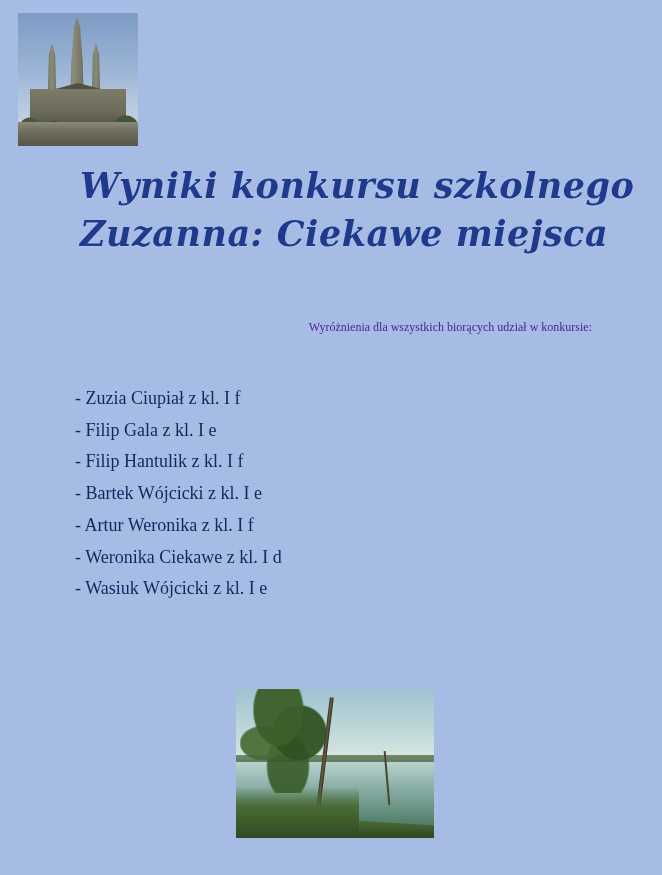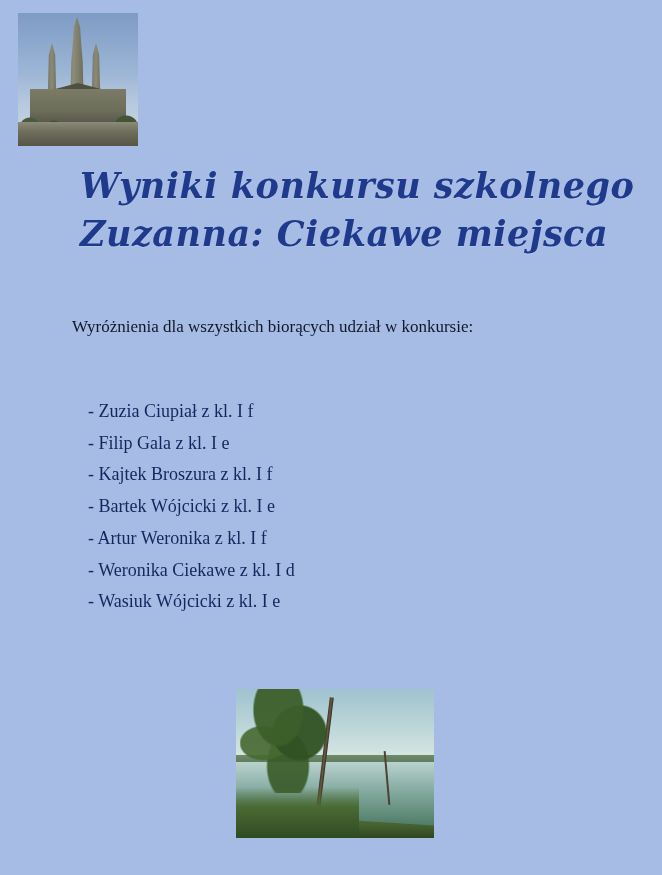--- a/index.html
+++ b/index.html
@@ -112,34 +112,35 @@
     margin-top: 24px;
   }
   .title-line { display: block; white-space: nowrap; }
 
   
   .intro {
     position: absolute;
     left: 72px;
     top: 316px;
     width: 520px;
-    color: #0f172a;
+    color: #4c1d95;
     font-family: "Liberation Serif", serif;
-    font-size: 17px;
+    font-size: 12px;
     line-height: 22px;
+    text-align: right;
   }
 
   
   .award-list {
     position: absolute;
     left: 72px;
     top: 380px;
     width: 520px;
     list-style: none;
-    margin: 16px;
+    margin: 3px;
     padding: 0;
   }
   .award-item {
     color: #13275e;
     font-family: "Liberation Serif", serif;
     font-size: 18px;
     line-height: 31.7px;
     white-space: nowrap;
   }
 
@@ -220,21 +221,21 @@
   <div class="title">
     <span class="title-line">Wyniki konkursu szkolnego</span>
     <span class="title-line">Zuzanna: Ciekawe miejsca</span>
   </div>
 
   <div class="intro">Wyróżnienia dla wszystkich biorących udział w konkursie:</div>
 
   <ul class="award-list">
     <li class="award-item">- Zuzia Ciupiał z kl. I f</li>
     <li class="award-item">- Filip Gala z kl. I e</li>
-    <li class="award-item">- Kajtek Broszura z kl. I f</li>
+    <li class="award-item">- Filip Hantulik z kl. I f</li>
     <li class="award-item">- Bartek Wójcicki z kl. I e</li>
     <li class="award-item">- Artur Weronika z kl. I f</li>
     <li class="award-item">- Weronika Ciekawe z kl. I d</li>
     <li class="award-item">- Wasiuk Wójcicki z kl. I e</li>
   </ul>
 
   <div class="lake-photo">
     <div class="lake-sky"></div>
     <div class="lake-far"></div>
     <div class="lake-water"></div>

